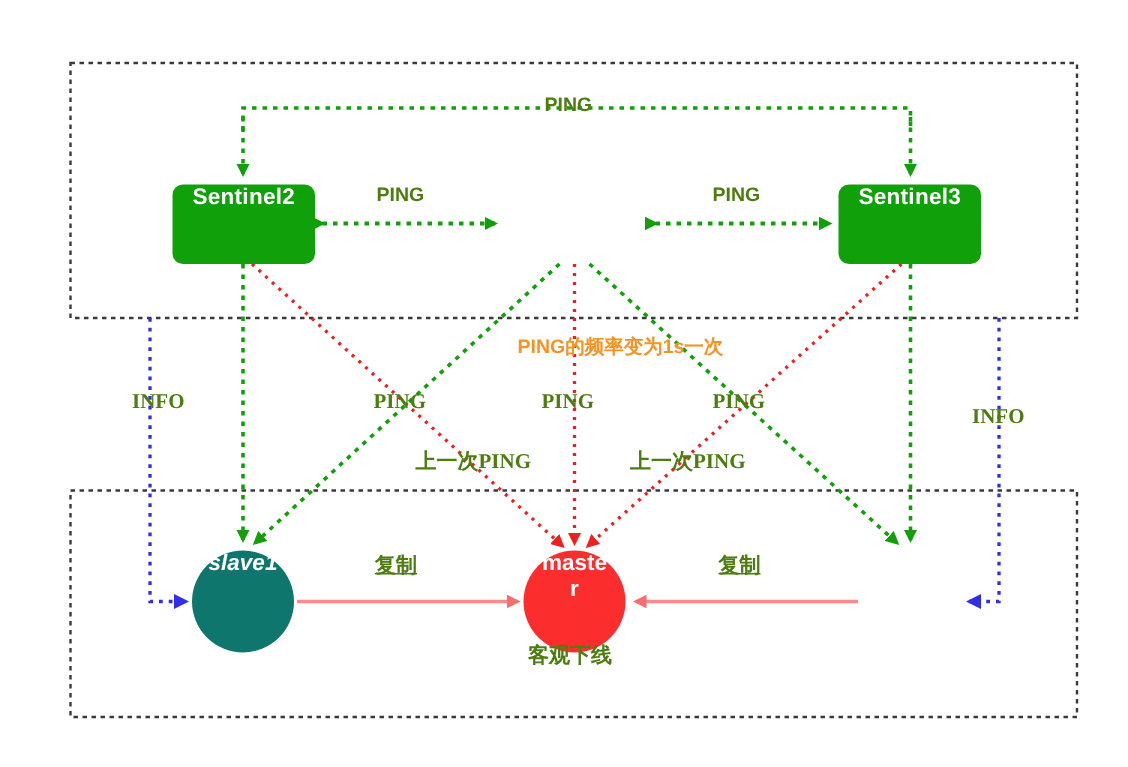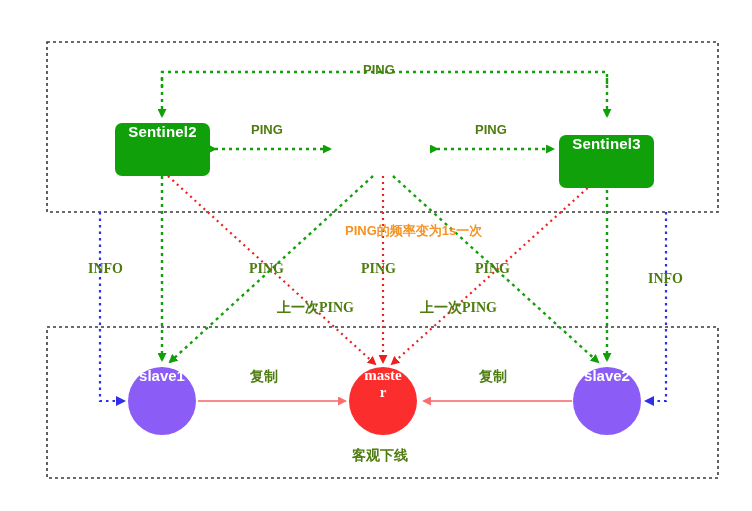--- a/index.html
+++ b/index.html
@@ -5,30 +5,30 @@
   html,body{margin:0;padding:0;background:#ffffff;}
   body{width:752px;height:511px;font-family:"Liberation Sans",sans-serif;overflow:hidden;}
   #stage{position:relative;width:752px;height:511px;background:#fff;}
   svg#wires{position:absolute;left:0;top:0;width:752px;height:511px;}
 
   .node{position:absolute;box-sizing:border-box;display:flex;align-items:flex-start;
         justify-content:center;text-align:center;color:#ffffff;font-weight:bold;}
   .sentinel{width:95px;height:53px;background:#10a00a;border-radius:7px;
             font-size:15px;letter-spacing:.2px;}
   .circle{border-radius:50%;font-size:15px;line-height:17px;}
-  .slave{width:68px;height:68px;background:#8b5cf6;}
-  .master{width:68px;height:68px;background:#fc2d2d;font-family:Liberation Serif, serif;}
+  .slave{width:68px;height:68px;background:#0f766e;font-style:italic;}
+  .master{width:68px;height:68px;background:#fc2d2d;}
   .master .mtxt{display:block;width:44px;word-break:break-all;}
 
   .lbl{position:absolute;color:#4d7c0f;font-size:14px;font-weight:bold;
        font-family:"Liberation Serif",serif;white-space:nowrap;}
   .lbl.serifn{font-family:"Liberation Serif",serif;}
   .lbl.ping-top{font-family:"Liberation Sans",sans-serif;font-size:13px;}
   .lbl.orange{color:#f59324;font-family:"Liberation Sans",sans-serif;font-size:13px;}
-  .lbl.repl{font-family:"Liberation Sans",sans-serif;font-size:14px;}
+  .lbl.repl{font-family:"Liberation Sans",sans-serif;font-size:14px;text-decoration:underline;}
   .lbl.offline{font-family:"Liberation Sans",sans-serif;font-size:14px;}
 </style>
 </head>
 <body>
 
 <div id="stage">
 
   <svg id="wires">
     <defs>
       <marker id="ah-green" markerWidth="9" markerHeight="9" refX="7" refY="4.5" orient="auto" markerUnits="userSpaceOnUse">
@@ -70,32 +70,29 @@
 
     <path d="M666,212 L666,401 L646,401" fill="none" stroke="#2f2fe8" stroke-width="2.2" stroke-dasharray="2.5,4" marker-end="url(#ah-blue)"></path>
 
     <path d="M198,401 L345,401" fill="none" stroke="#f98b8b" stroke-width="2.2" marker-end="url(#ah-pink)"></path>
     <path d="M572,401 L424,401" fill="none" stroke="#f98b8b" stroke-width="2.2" marker-end="url(#ah-pink)"></path>
   </svg>
 
   <div class="node sentinel" style="left:115px;top:123px;">
     <span>Sentinel2</span>
   </div>
-  <div class="node sentinel" style="left:559px;top:135px;">
+  <div class="node sentinel" style="left:559px;top:123px;">
     <span>Sentinel3</span>
   </div>
 
   <div class="node circle slave" style="left:128px;top:367px;">
     <span>slave1</span>
   </div>
   <div class="node circle master" style="left:349px;top:367px;">
     <span class="mtxt">master</span>
-  </div>
-  <div class="node circle slave" style="left:573px;top:367px;">
-    <span>slave2</span>
   </div>
 
   <div class="lbl ping-top" style="left:363px;top:62px;">PING</div>
   <div class="lbl ping-top" style="left:251px;top:122px;">PING</div>
   <div class="lbl ping-top" style="left:475px;top:122px;">PING</div>
 
   <div class="lbl orange" style="left:304px;top:222px;margin-left:41px;">PING的频率变为1s一次</div>
 
   <div class="lbl serifn" style="left:88px;top:261px;">INFO</div>
   <div class="lbl serifn" style="left:648px;top:271px;">INFO</div>
@@ -103,15 +100,15 @@
   <div class="lbl serifn" style="left:249px;top:261px;">PING</div>
   <div class="lbl serifn" style="left:361px;top:261px;">PING</div>
   <div class="lbl serifn" style="left:475px;top:261px;">PING</div>
 
   <div class="lbl serifn" style="left:277px;top:299px;">上一次PING</div>
   <div class="lbl serifn" style="left:420px;top:299px;">上一次PING</div>
 
   <div class="lbl repl" style="left:250px;top:368px;">复制</div>
   <div class="lbl repl" style="left:479px;top:368px;">复制</div>
 
-  <div class="lbl offline" style="left:352px;top:447px;font-family:Liberation Serif, serif;">客观下线</div>
+  <div class="lbl offline" style="left:352px;top:428px;font-family:Liberation Serif, serif;">客观下线</div>
 
 </div>
 
 </body></html>

